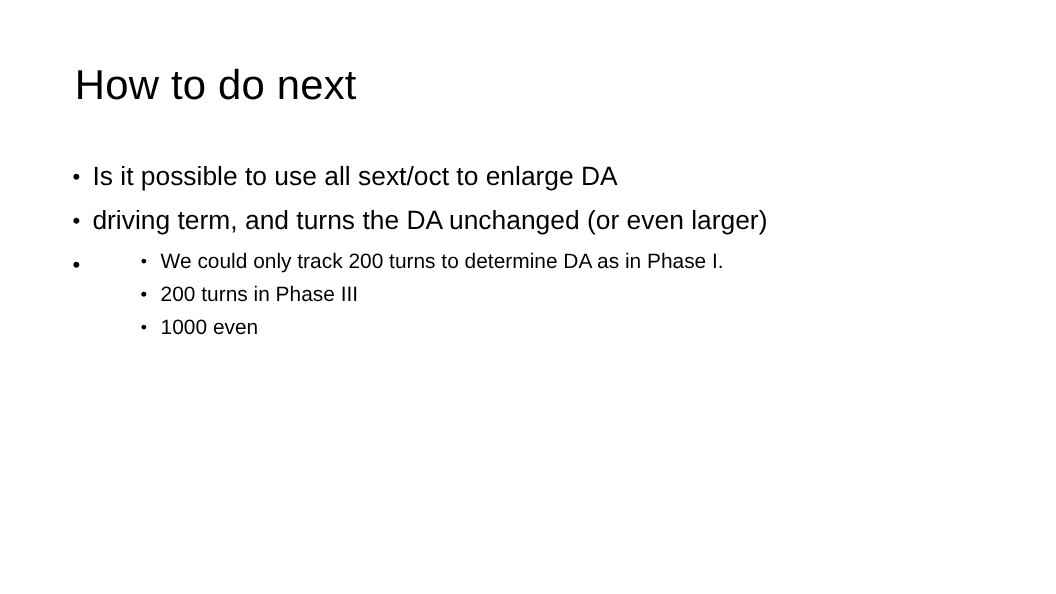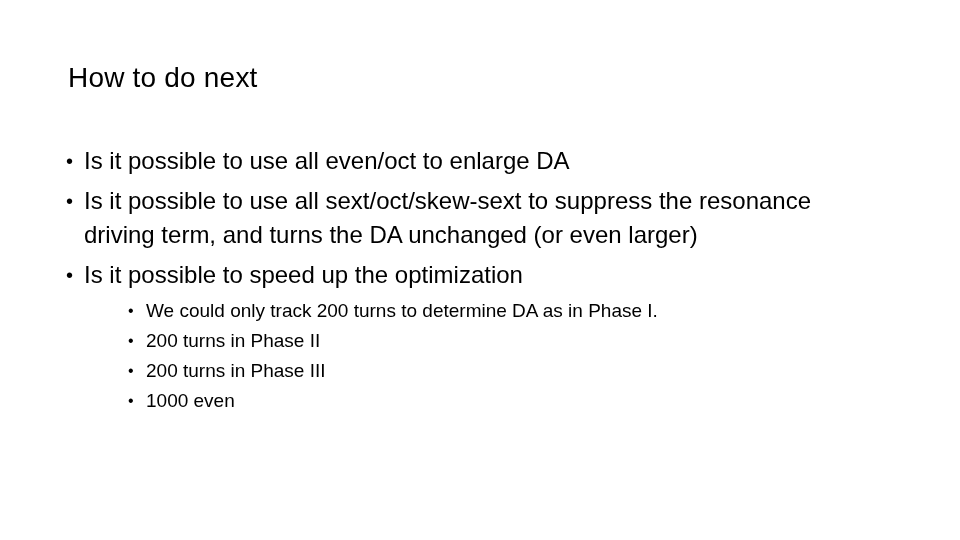--- a/index.html
+++ b/index.html
@@ -19,21 +19,21 @@
     width: 960px;
     height: 540px;
     background: #ffffff;
     box-sizing: border-box;
   }
   .slide-title {
     position: absolute;
     left: 68px;
     top: 55px;
     width: 820px;
-    font-size: 28px;
+    font-size: 38px;
     font-weight: 300;
     letter-spacing: 0.2px;
     line-height: 46px;
     color: #000000;
     white-space: nowrap;
   }
   .body-block {
     position: absolute;
     left: 60px;
     top: 144px;
@@ -93,41 +93,38 @@
 
 <div class="slide">
 
   <div class="slide-title">How to do next</div>
 
   <div class="body-block">
     <ul class="level1">
 
       <li class="bullet1">
         <span class="marker">•</span>
-        <span class="wrap-line">Is it possible to use all even/oct to enlarge DA</span>
+        <span class="wrap-line">Is it possible to use all sext/oct to enlarge DA</span>
       </li>
 
       <li class="bullet1">
         <span class="marker">•</span>
-        <span class="wrap-line">Is it possible to use all sext/oct/skew-sext to suppress the resonance</span>
         <span class="wrap-line">driving term, and turns the DA unchanged (or even larger)</span>
       </li>
 
       <li class="bullet1">
         <span class="marker">•</span>
-        <span class="wrap-line">Is it possible to speed up the optimization</span>
 
         <ul class="level2">
           <li class="bullet2">
             <span class="marker">•</span>
             <span>We could only track 200 turns to determine DA as in Phase I.</span>
           </li>
           <li class="bullet2">
             <span class="marker">•</span>
-            <span>200 turns in Phase II</span>
           </li>
           <li class="bullet2">
             <span class="marker">•</span>
             <span>200 turns in Phase III</span>
           </li>
           <li class="bullet2">
             <span class="marker">•</span>
             <span>1000 even</span>
           </li>
         </ul>

